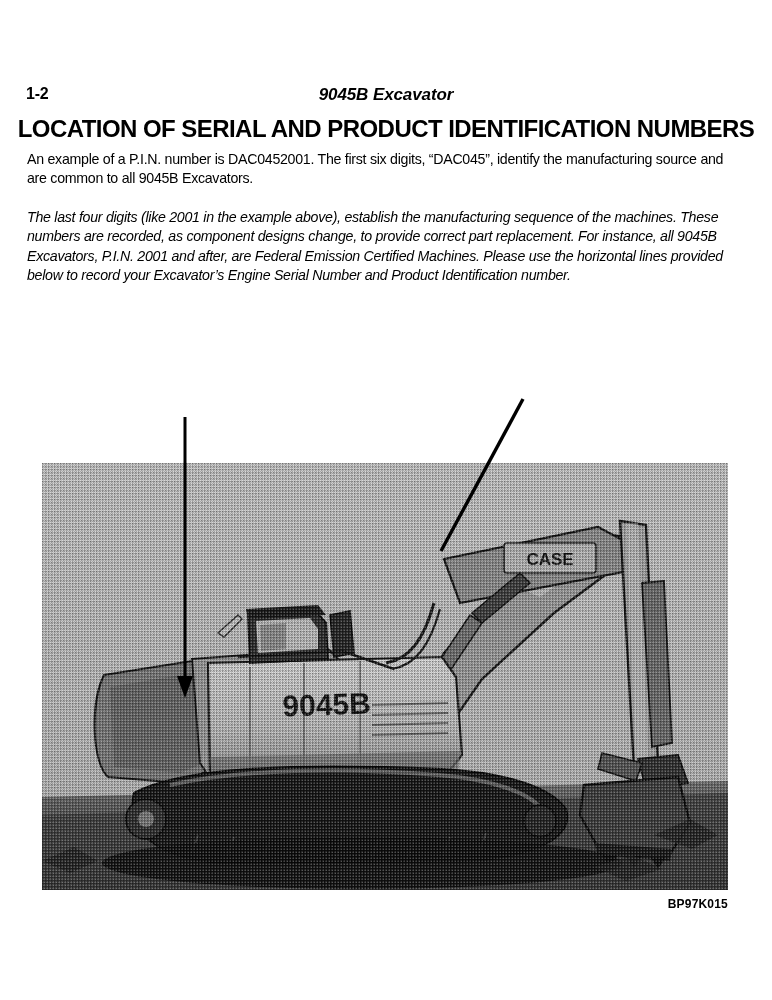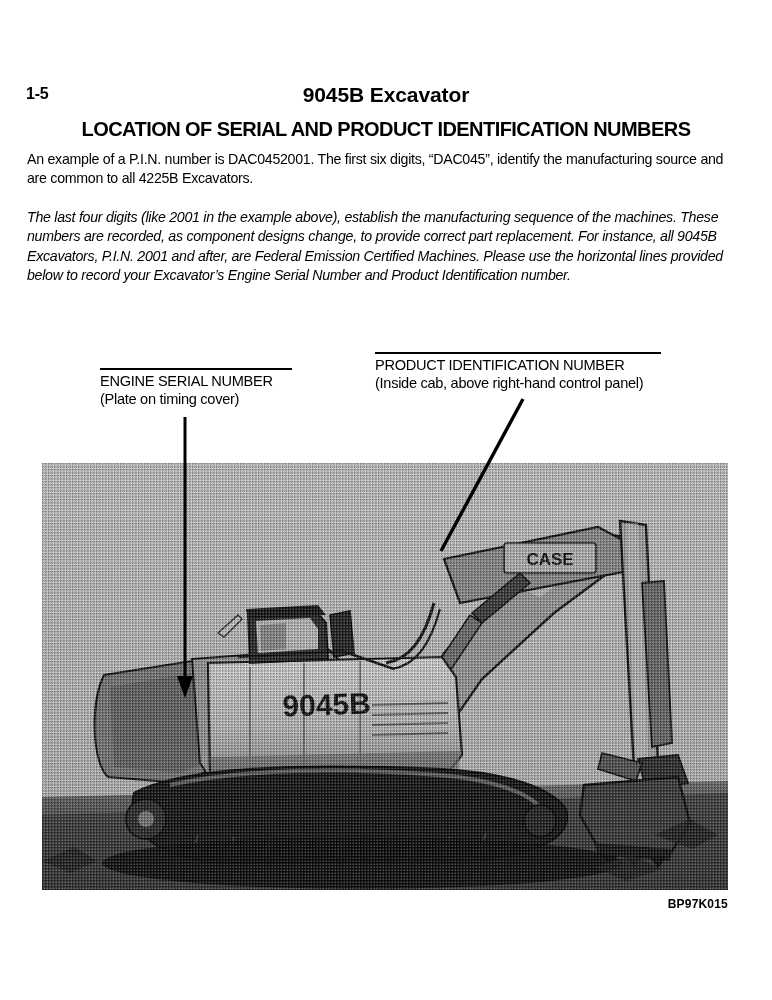--- a/index.html
+++ b/index.html
@@ -32,34 +32,35 @@
     font-weight: bold;
     letter-spacing: -0.2px;
     line-height: 19px;
   }
   .running-title {
     position: absolute;
     left: 0;
     top: 85px;
     width: 772px;
     text-align: center;
-    font-size: 21px;
+    font-size: 17px;
     font-weight: bold;
     letter-spacing: -0.1px;
     line-height: 19px;
+    font-style: italic;
   }
 
   
   .section-heading {
     position: absolute;
     left: 0;
     top: 116px;
     width: 772px;
     text-align: center;
-    font-size: 20px;
+    font-size: 24px;
     font-weight: bold;
     letter-spacing: -0.55px;
     line-height: 26px;
     white-space: nowrap;
   }
 
   
   .body-copy {
     position: absolute;
     left: 27px;
@@ -135,41 +136,31 @@
     font-size: 12px;
     font-weight: bold;
     letter-spacing: 0.2px;
   }
 </style>
 </head>
 <body>
 
 <div class="page">
 
-  <div class="page-number">1-5</div>
+  <div class="page-number">1-2</div>
 
   <div class="running-title">9045B Excavator</div>
 
   <div class="section-heading">LOCATION OF SERIAL AND PRODUCT IDENTIFICATION NUMBERS</div>
 
-  <div class="body-copy" id="para-1">An example of a P.I.N. number is DAC0452001. The first six digits, “DAC045”, identify the manufacturing source and are common to all 4225B Excavators.</div>
+  <div class="body-copy" id="para-1">An example of a P.I.N. number is DAC0452001. The first six digits, “DAC045”, identify the manufacturing source and are common to all 9045B Excavators.</div>
 
   <div class="body-copy" id="para-2">The last four digits (like 2001 in the example above), establish the manufacturing sequence of the machines. These numbers are recorded, as component designs change, to provide correct part replacement. For instance, all 9045B Excavators, P.I.N. 2001 and after, are Federal Emission Certified Machines. Please use the horizontal lines provided below to record your Excavator’s Engine Serial Number and Product Identification number.</div>
 
-  <div class="callout" id="callout-engine">
-    <div class="rule"></div>
-    <div class="cap">ENGINE SERIAL NUMBER</div>
-    <div class="sub">(Plate on timing cover)</div>
-  </div>
-
-  <div class="callout" id="callout-pin">
-    <div class="rule"></div>
-    <div class="cap">PRODUCT IDENTIFICATION NUMBER</div>
-    <div class="sub">(Inside cab, above right-hand control panel)</div>
-  </div>
+
 
   <div id="photo">
     <svg width="686" height="427" viewBox="0 0 686 427">
       <defs>
 
         <pattern id="halftone" width="3" height="3" patternUnits="userSpaceOnUse">
           <rect width="3" height="3" fill="#000" opacity="0"></rect>
           <rect x="0" y="0" width="1.5" height="1.5" fill="#000" opacity="0.30"></rect>
           <rect x="1.5" y="1.5" width="1.5" height="1.5" fill="#fff" opacity="0.30"></rect>
         </pattern>

